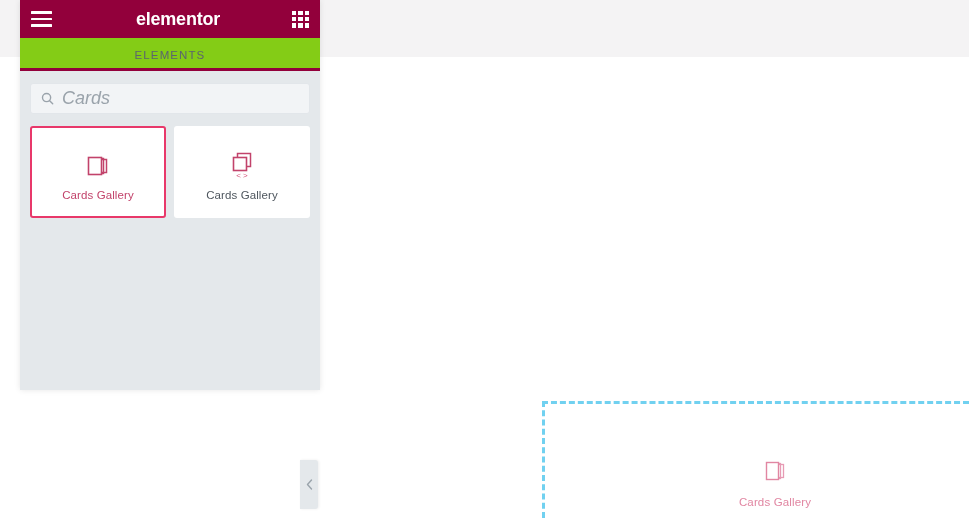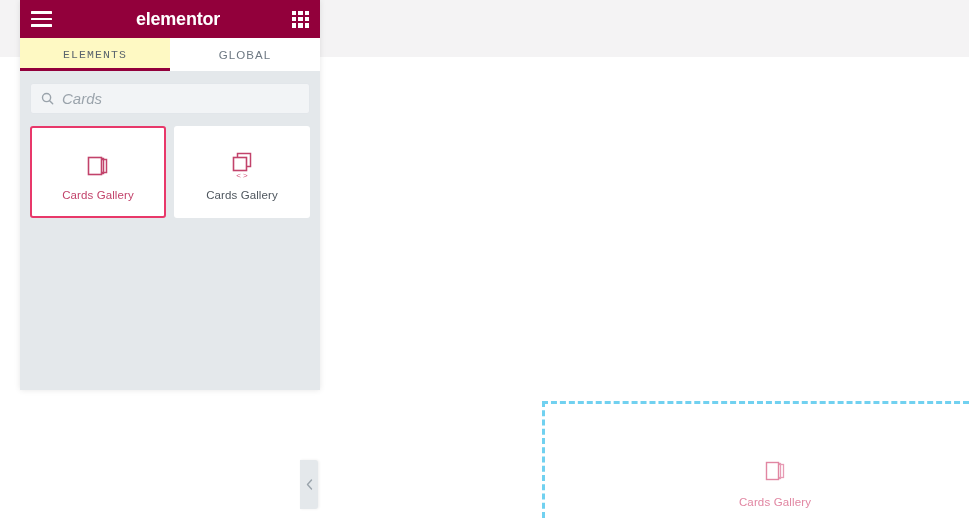--- a/index.html
+++ b/index.html
@@ -65,36 +65,36 @@
   .hamburger span { display: block; height: 2.6px; background: #ffffff; border-radius: .5px; }
   .grid-icon { width: 17px; height: 17px; display: grid; grid-template-columns: repeat(3,1fr); grid-template-rows: repeat(3,1fr); gap: 2.2px; cursor: pointer; }
   .grid-icon i { display: block; background: #ffffff; }
 
   .tabs { display: flex; height: 33px; background: #ffffff; }
   .tab {
     flex: 1; display: flex; align-items: center; justify-content: center;
     font-size: 11.5px; letter-spacing: 1.1px; color: #6d7882;
     cursor: pointer; position: relative; background: #ffffff;
   }
-  .tab.active { background: #fef9c3; color: #5b656e; font-family: Liberation Mono, monospace; }
+  .tab.active { background: #84cc16; color: #5b656e; }
   .tab.active::after {
     content: ""; position: absolute; left: 0; right: 0; bottom: 0;
     height: 3px; background: #92003b;
   }
 
   .search-wrap { padding: 12px 10px 0 10px; }
   .search-box {
     height: 31px; background: #f2f4f6; border: 1px solid #e2e6ea; border-radius: 3px;
     display: flex; align-items: center; padding: 0 10px; gap: 8px;
   }
   .search-box svg { flex: 0 0 auto; }
   .search-input {
     flex: 1; border: 0; outline: 0; background: transparent;
     font-family: "Liberation Sans", sans-serif;
-    font-size: 15px; font-style: italic; color: #9aa3ab;
+    font-size: 18px; font-style: italic; color: #9aa3ab;
   }
   .search-input::placeholder { color: #b4bbc1; font-style: italic; }
 
   .widgets {
     display: grid; grid-template-columns: 1fr 1fr; gap: 8px;
     padding: 12px 10px 0 10px;
   }
   .widget {
     background: #ffffff; border-radius: 3px; height: 92px;
     display: flex; flex-direction: column; align-items: center; justify-content: center;
@@ -160,23 +160,20 @@
           <i></i>
         <i></i>
           <i></i>
           <i></i>
       </div>
     </div>
 
     <div class="tabs">
       <div class="tab active">
         <span>ELEMENTS</span>
-      </div>
-      <div class="tab">
-        <span>GLOBAL</span>
       </div>
     </div>
 
     <div class="search-wrap">
       <div class="search-box">
         <svg width="13" height="13" viewBox="0 0 14 14">
           <circle cx="6" cy="6" r="4.4" fill="none" stroke="#9aa3ab" stroke-width="1.5"></circle>
           <line x1="9.3" y1="9.3" x2="12.6" y2="12.6" stroke="#9aa3ab" stroke-width="1.5" stroke-linecap="round"></line>
         </svg>
         <input class="search-input" type="text" value="Cards" placeholder="Search Widget..." style="">

